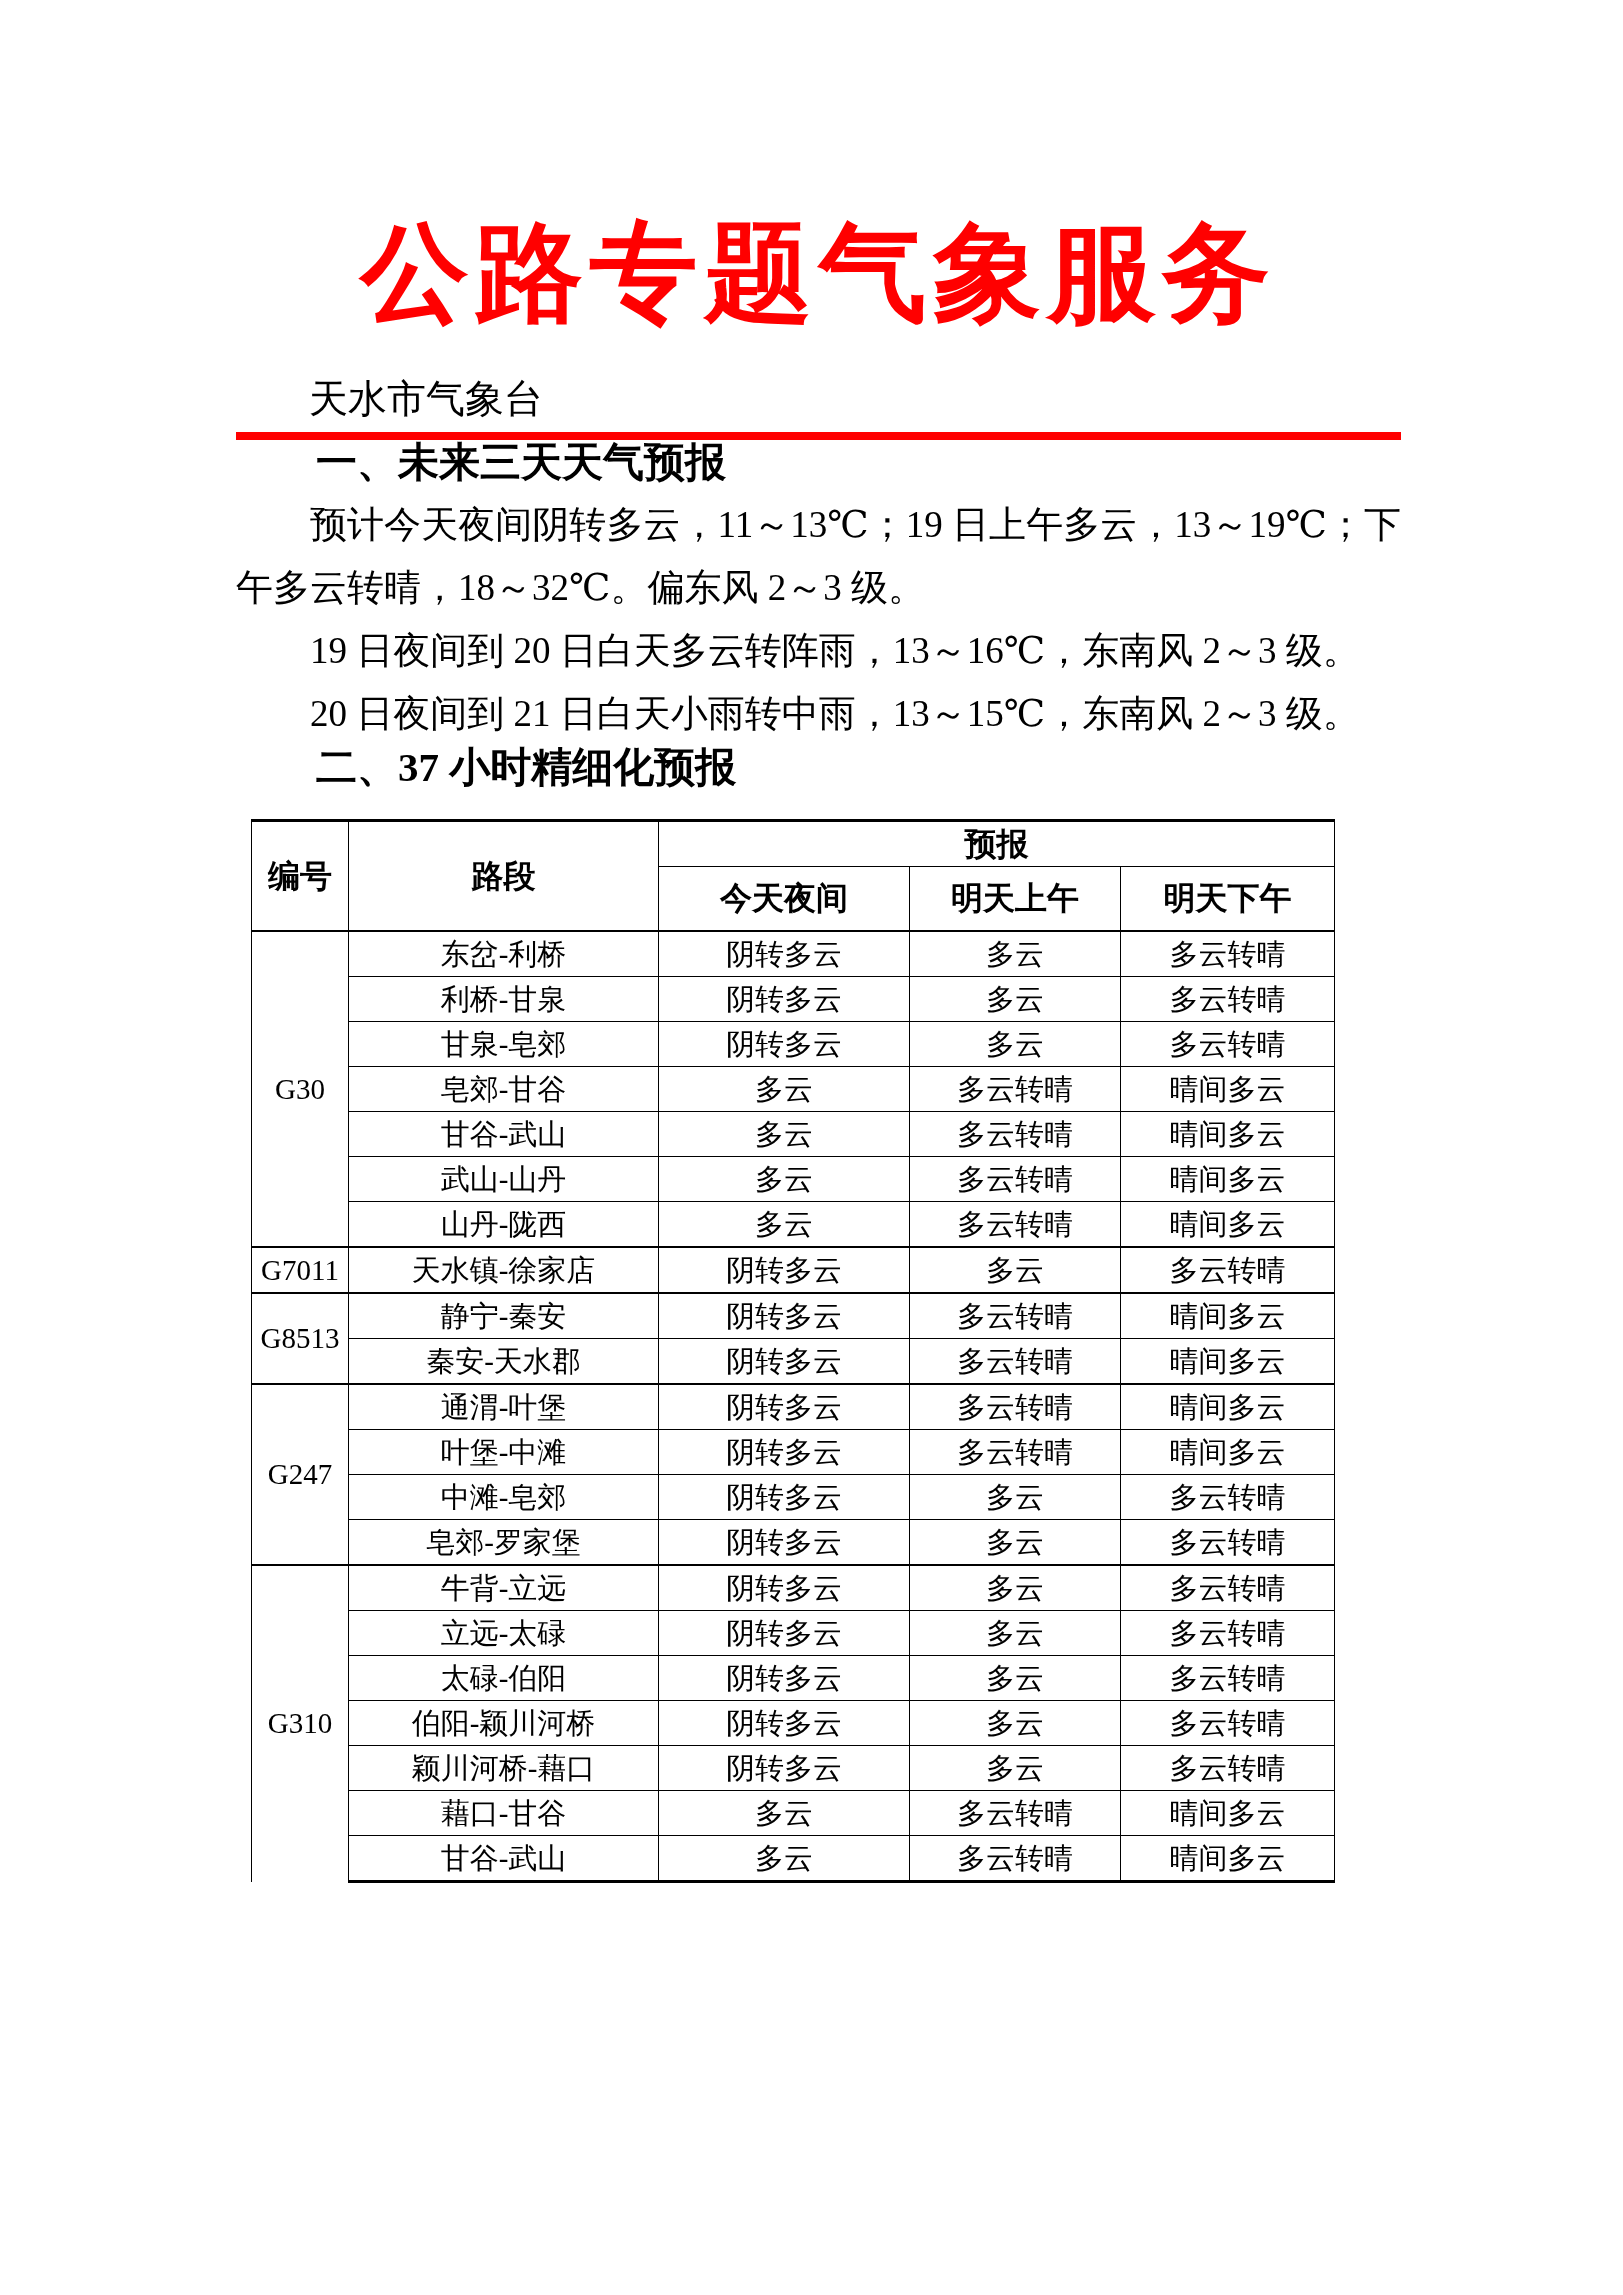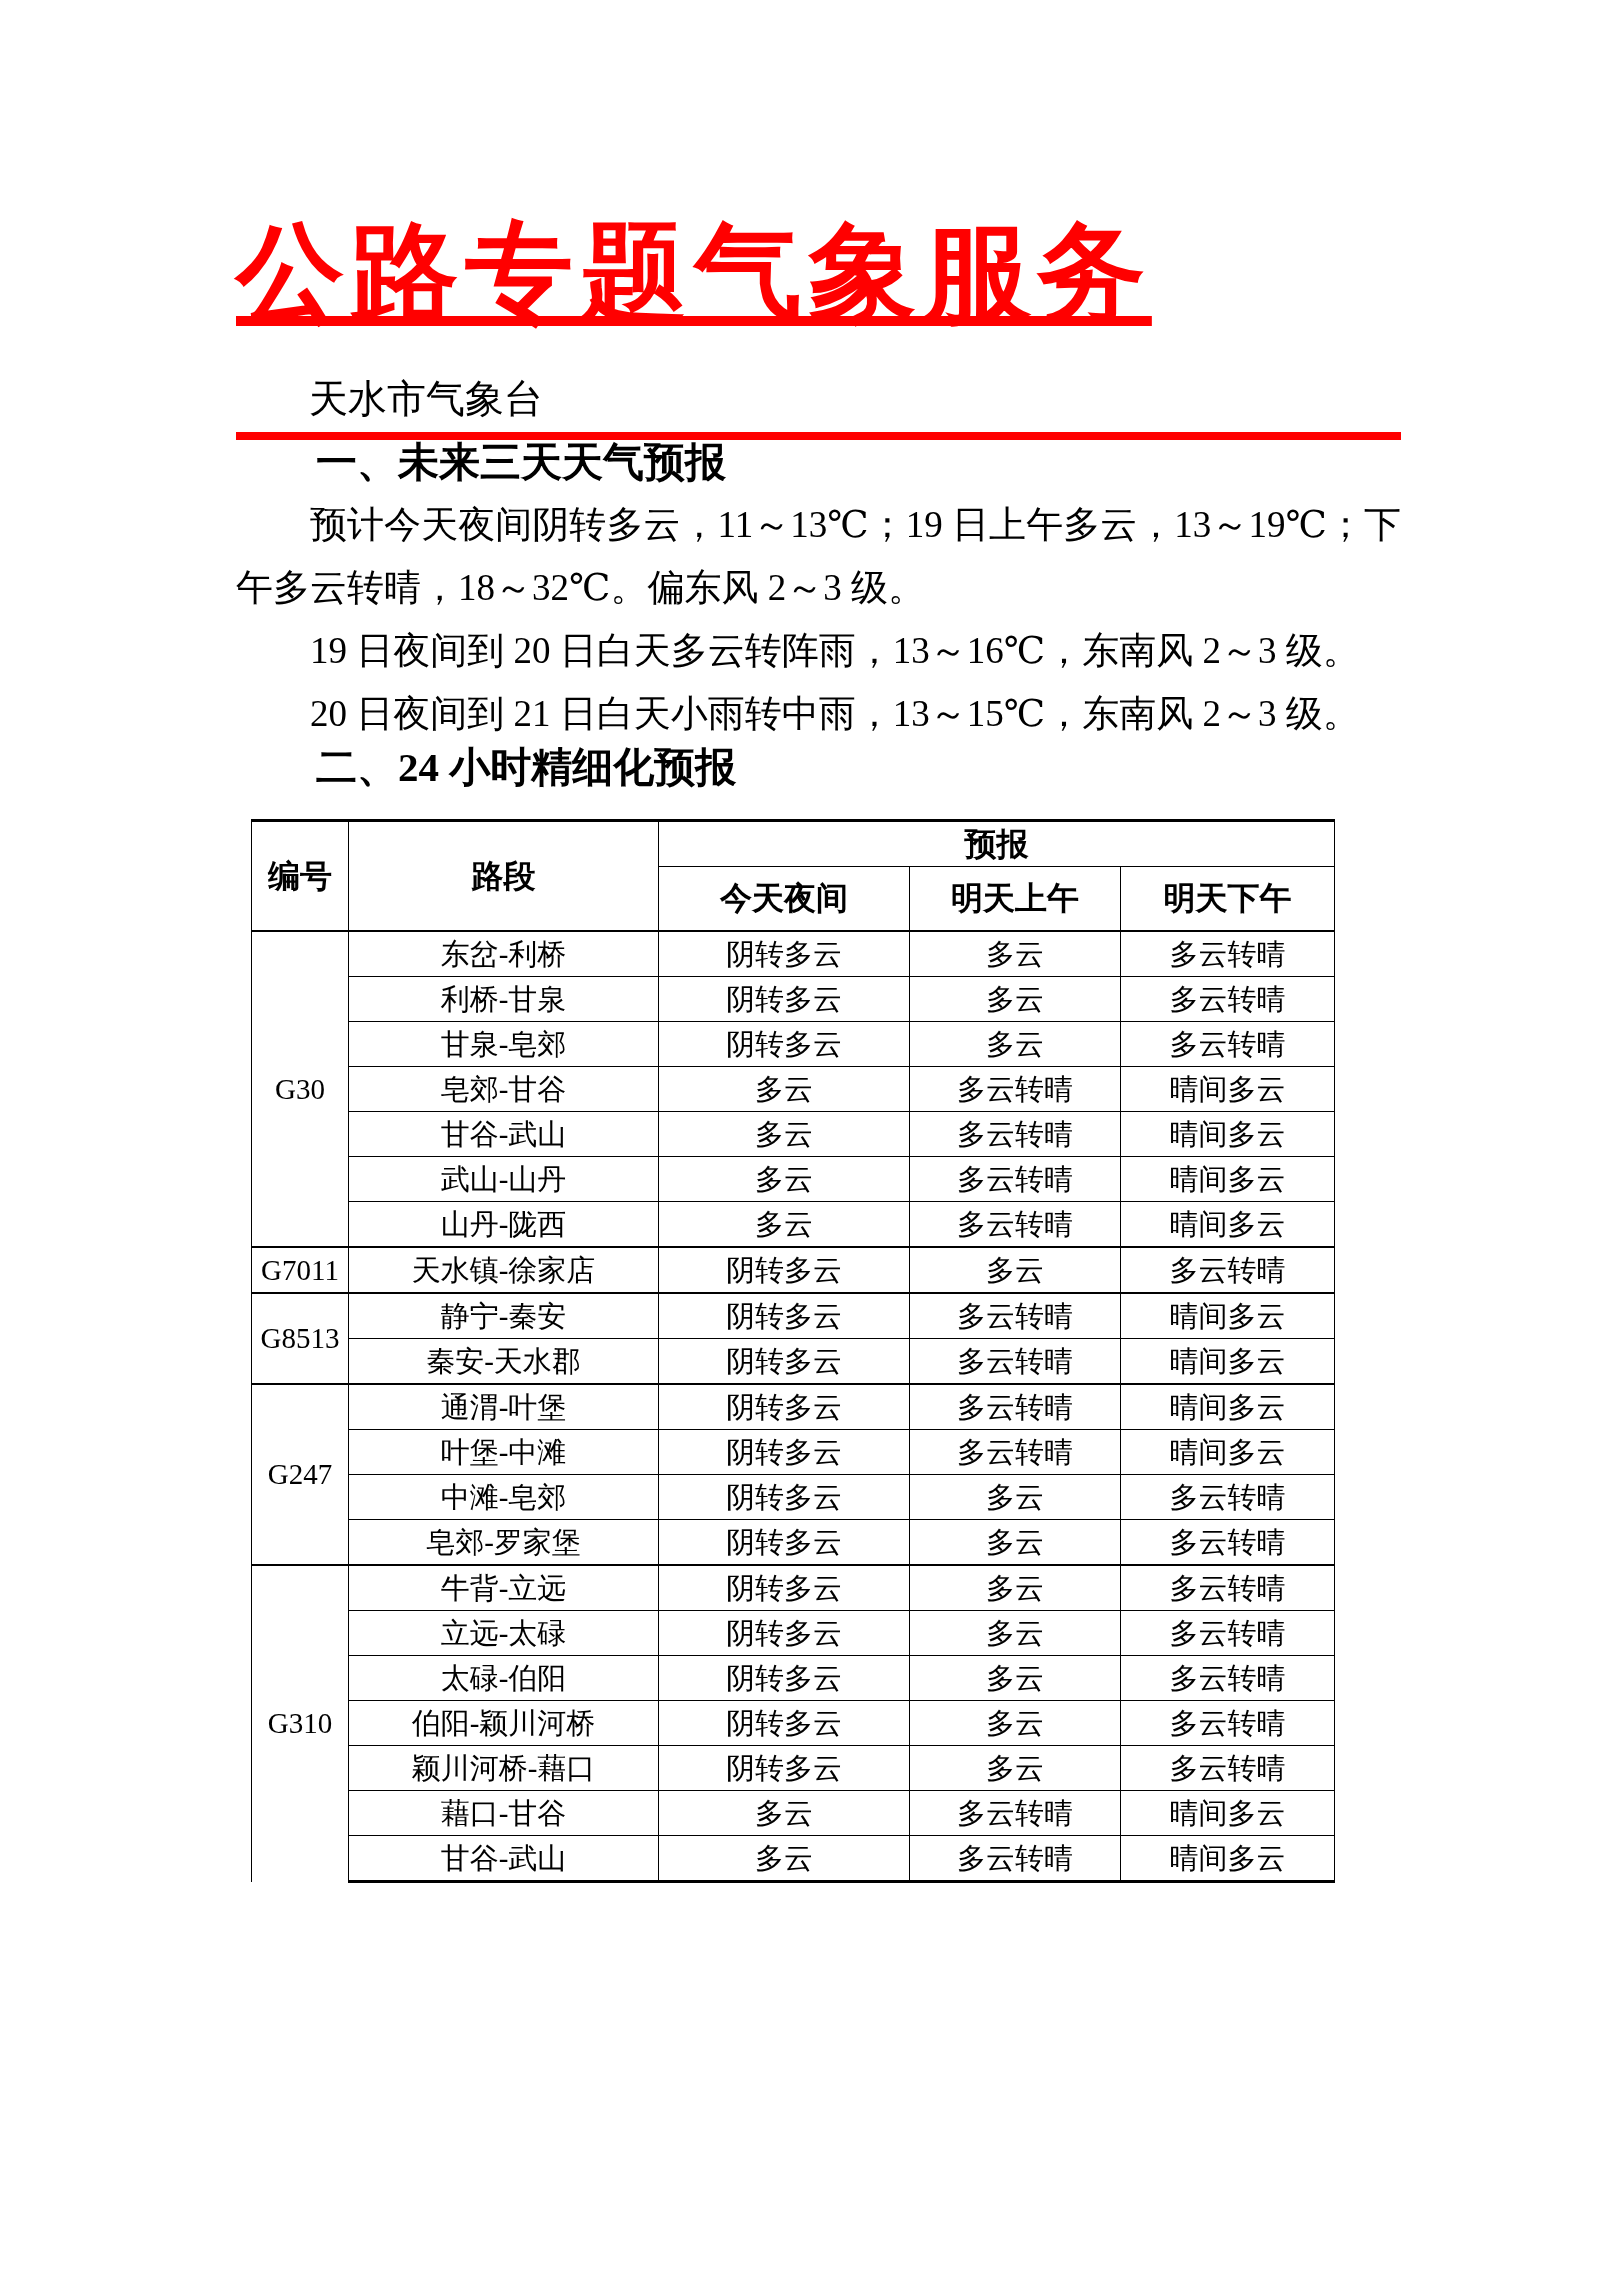--- a/index.html
+++ b/index.html
@@ -6,26 +6,26 @@
   body {
     width: 1623px; height: 2295px;
     background: #ffffff; color: #000000;
     font-family: "Liberation Serif", "DejaVu Serif", serif;
     position: relative; overflow: hidden;
   }
   .page { padding: 0 222px 0 236px; }
 
   .title {
     margin: 217px 0 8px 0;
+    text-align: center;
     font-size: 108px; line-height: 1.05;
     font-weight: bold;
     letter-spacing: 0.06em;
     color: #ff0000;
     white-space: nowrap;
-    text-decoration: underline;
   }
   .issue {
     margin-top: 73px;
     text-align: center;
     font-size: 39px; line-height: 1;
   }
   .meta-row {
     margin-top: 49px;
     display: flex; justify-content: space-between; align-items: center;
     font-size: 39px; line-height: 1;
@@ -87,21 +87,21 @@
   </div>
 
   <div class="red-rule"></div>
 
   <h2 class="section-heading sec1">一、未来三天天气预报</h2>
 
   <p class="body-par first-par">预计今天夜间阴转多云，11～13℃；19 日上午多云，13～19℃；下午多云转晴，18～32℃。偏东风 2～3 级。</p>
   <p class="body-par">19 日夜间到 20 日白天多云转阵雨，13～16℃，东南风 2～3 级。</p>
   <p class="body-par">20 日夜间到 21 日白天小雨转中雨，13～15℃，东南风 2～3 级。</p>
 
-  <h2 class="section-heading sec2">二、24 小时精细化预报</h2>
+  <h2 class="section-heading sec2">二、37 小时精细化预报</h2>
 
   <table class="fc">
     <colgroup>
       <col style="width:97px">
       <col style="width:310px">
       <col style="width:251px">
       <col style="width:211px">
       <col style="width:214px">
     </colgroup>
     <tbody>

